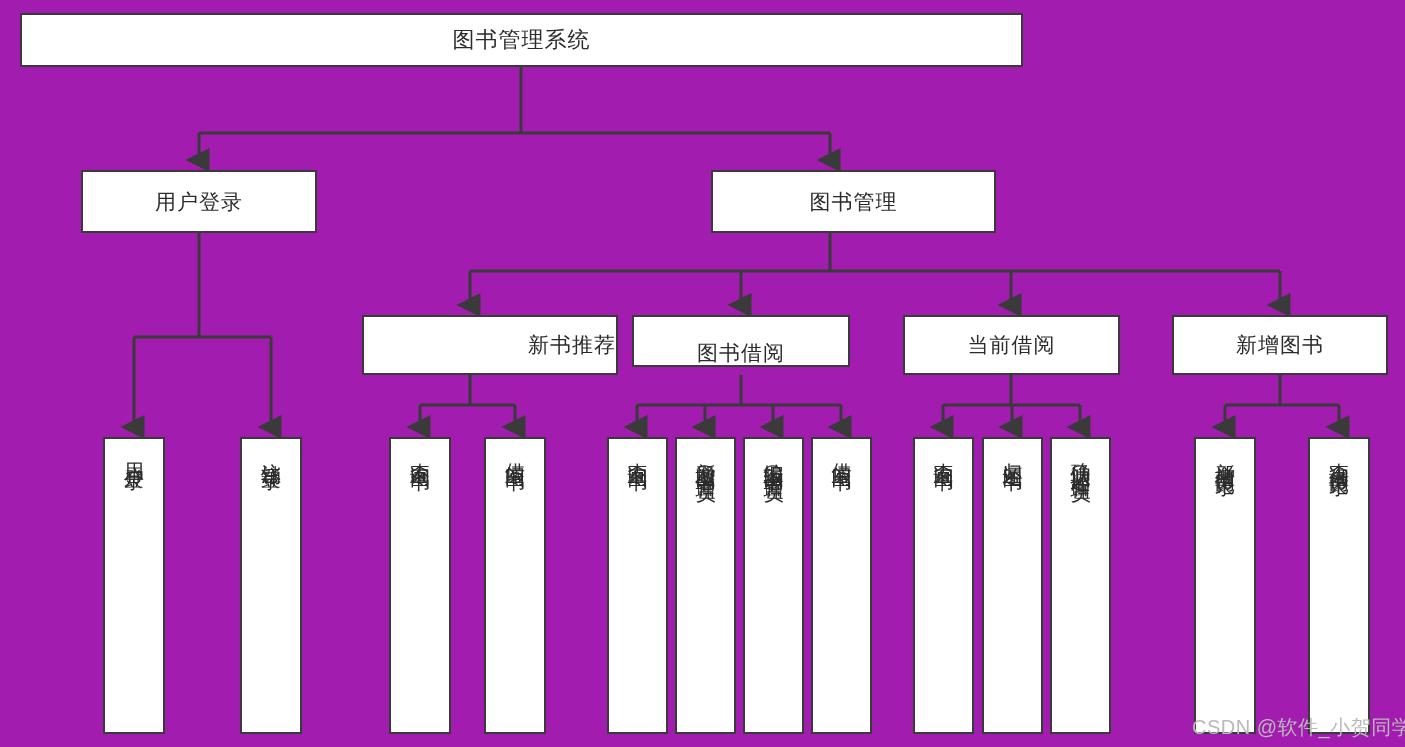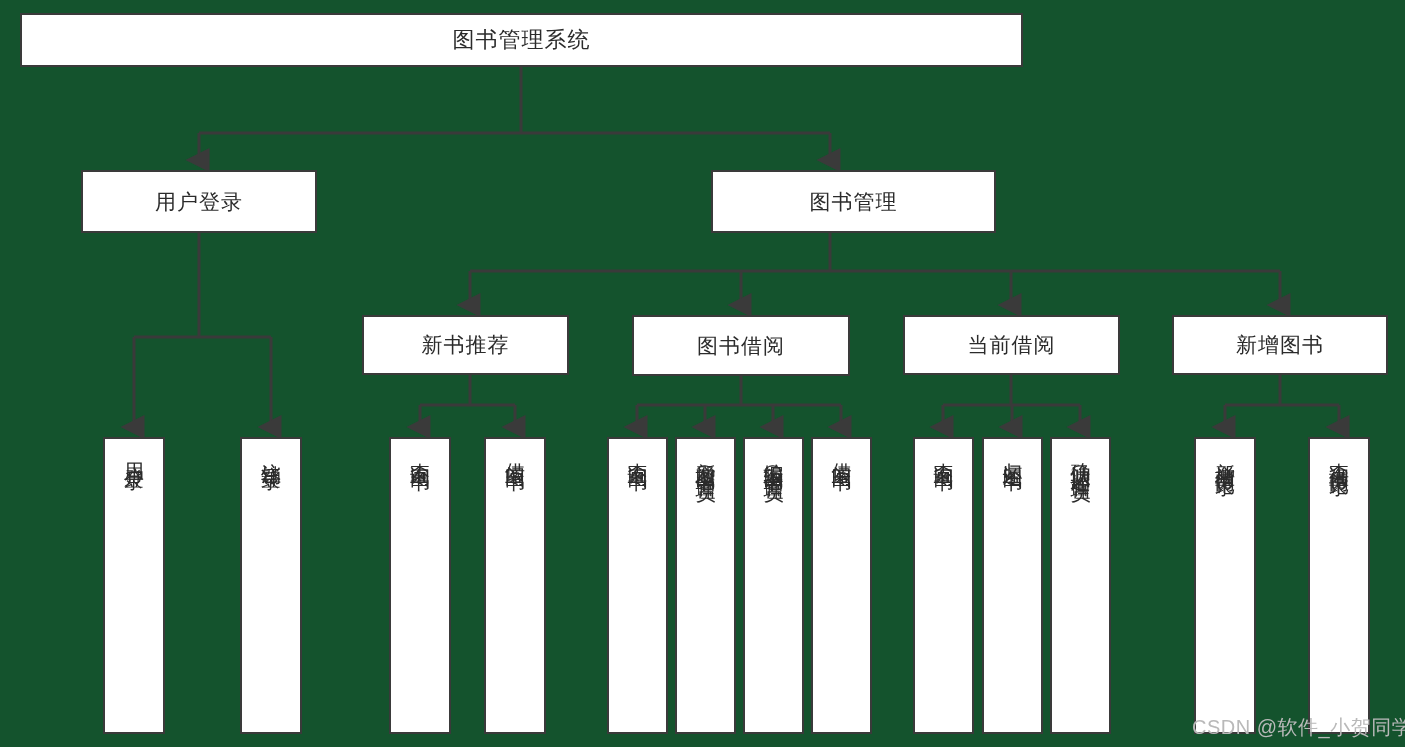--- a/index.html
+++ b/index.html
@@ -8,21 +8,21 @@
     padding: 0;
     background: #ffffff;
   }
   body {
     font-family: "Liberation Sans", "DejaVu Sans", sans-serif;
   }
   #canvas {
     position: relative;
     width: 1405px;
     height: 747px;
-    background: #14532d;
+    background: #a21caf;
     overflow: hidden;
   }
   svg.connectors {
     position: absolute;
     left: 0;
     top: 0;
     width: 1405px;
     height: 747px;
     pointer-events: none;
   }
@@ -131,24 +131,24 @@
     <span class="label">图书管理系统</span>
   </div>
 
   <div class="node h" style="left:81px; top:170px; width:236px; height:63px;">
     <span class="label">用户登录</span>
   </div>
   <div class="node h" style="left:711px; top:170px; width:285px; height:63px;">
     <span class="label">图书管理</span>
   </div>
 
-  <div class="node h" style="left:362px; top:315px; width:207px; height:60px;">
+  <div class="node h" style="left:362px; top:315px; width:256px; height:60px;justify-content:flex-end;">
     <span class="label">新书推荐</span>
   </div>
-  <div class="node h" style="left:632px; top:315px; width:218px; height:61px;">
+  <div class="node h" style="left:632px; top:315px; width:218px; height:52px;align-items:flex-end;">
     <span class="label">图书借阅</span>
   </div>
   <div class="node h" style="left:903px; top:315px; width:217px; height:60px;">
     <span class="label">当前借阅</span>
   </div>
   <div class="node h" style="left:1172px; top:315px; width:216px; height:60px;">
     <span class="label">新增图书</span>
   </div>
 
   <div class="node v" style="left:103px; top:437px; width:62px; height:297px;">

